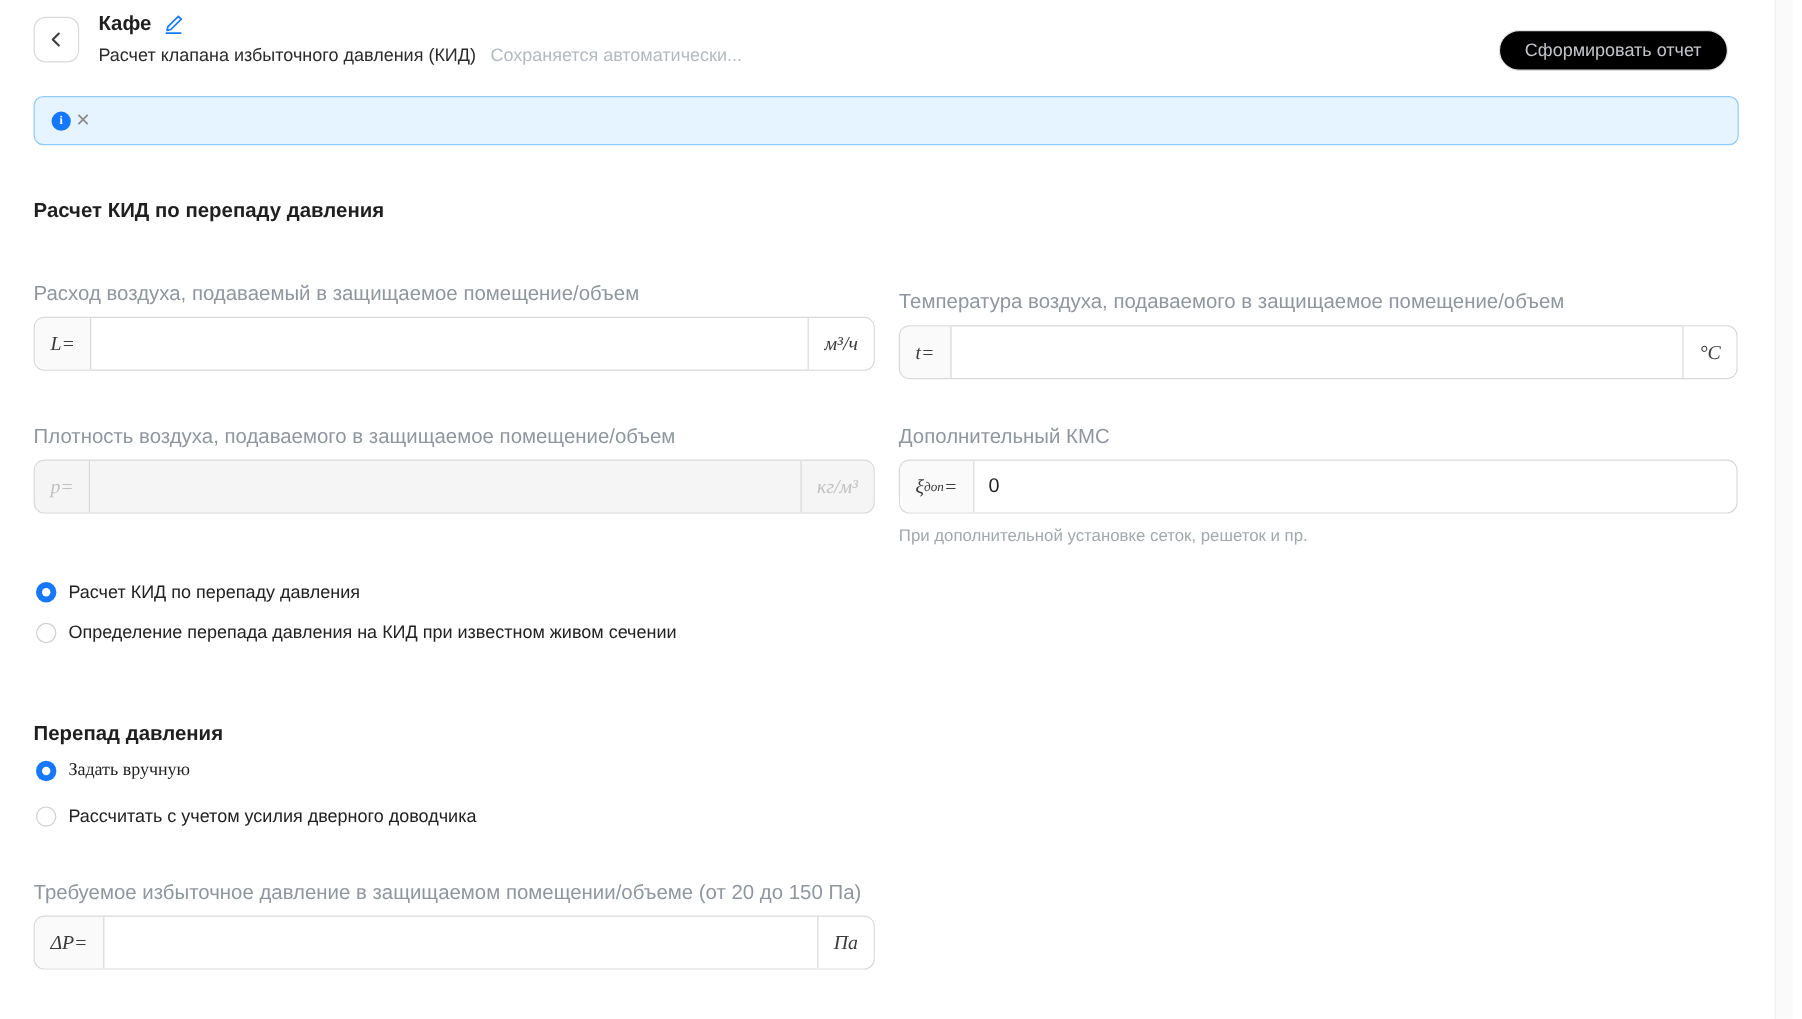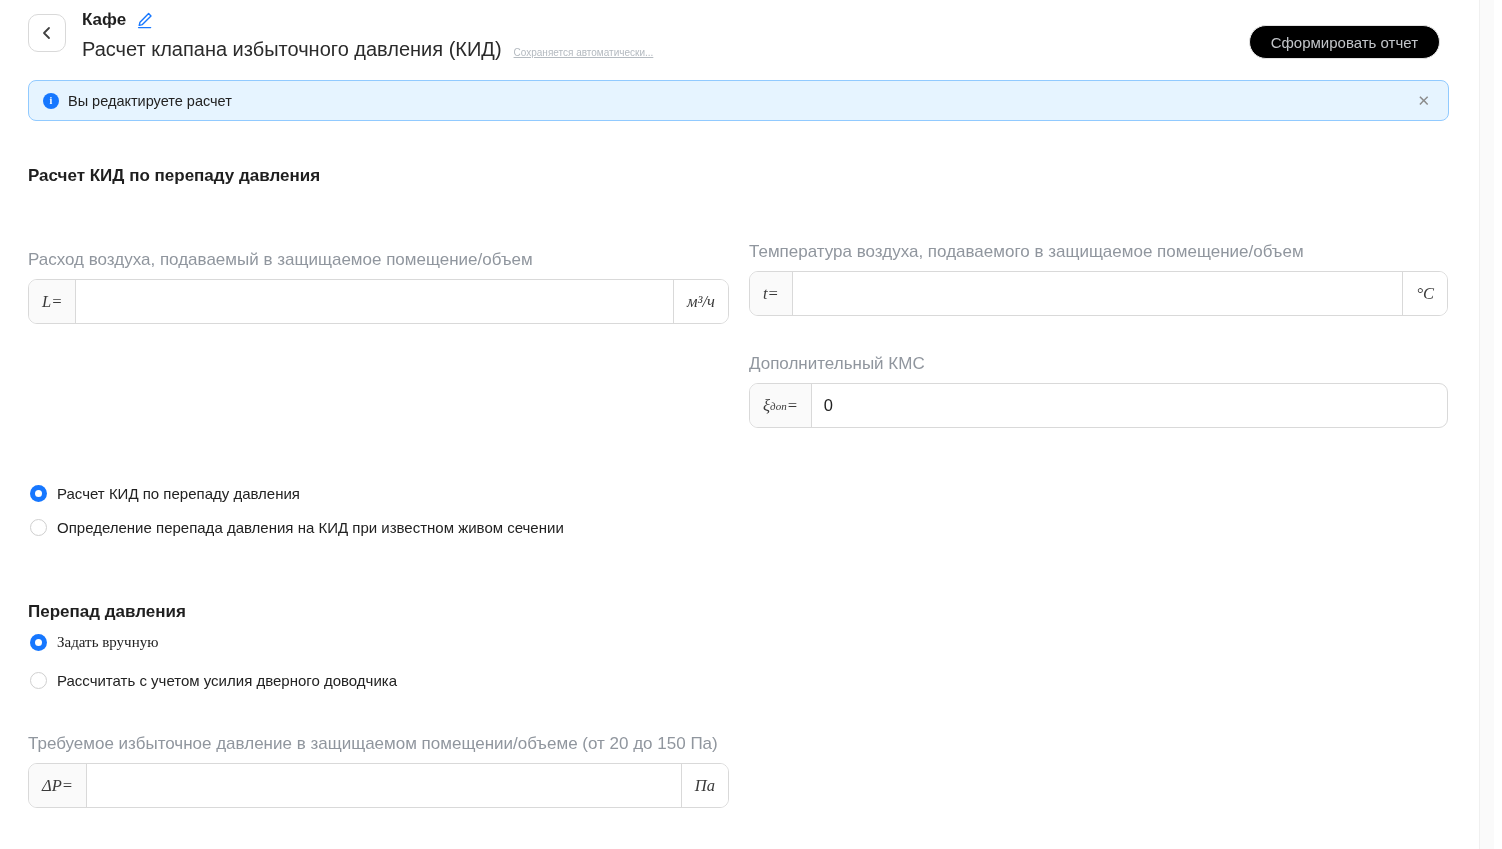--- a/index.html
+++ b/index.html
@@ -15,22 +15,22 @@
     background:#fafafa; border-left:1px solid #f0f0f0; }
 
   
   .back-btn { position:absolute; left:28px; top:14px; width:38px; height:38px;
     background:#fff; border:1px solid #d9d9d9; border-radius:10px; cursor:pointer;
     display:flex; align-items:center; justify-content:center; }
   .title-row { position:absolute; left:82px; top:10px; display:flex; align-items:center; gap:10px; }
   .page-title { font-size:17px; font-weight:bold; color:#1f1f1f; }
   .edit-btn { background:none; border:none; cursor:pointer; display:flex; align-items:center; padding:0; }
   .subtitle-row { position:absolute; left:82px; top:38px; display:flex; align-items:baseline; gap:12px; }
-  .subtitle { font-size:20px; color:#2b2b2b; }
-  .autosave { font-size:10px; color:#b4bac0;text-decoration:underline; }
+  .subtitle { font-size:15px; color:#2b2b2b; }
+  .autosave { font-size:15px; color:#b4bac0; }
   .report-btn { position:absolute; top:25px; right:54px; height:34px; padding:0 21px;
     background:#000000; border:1px solid #e4e4e4; border-radius:17px;
     font-size:15px; color:#c2c5c9; font-family:inherit; }
 
   
   .banner { position:absolute; left:28px; top:80px; width:1421px; height:41px;
     background:#e6f4ff; border:1px solid #91caff; border-radius:8px;
     display:flex; align-items:center; padding:0 14px; }
   .info-icon { width:16px; height:16px; border-radius:50%; background:#1677ff; color:#fff;
     font-size:10px; font-weight:bold; font-family:"Liberation Serif",serif;
@@ -38,21 +38,21 @@
   .banner-text { font-size:14.5px; color:#222; margin-left:9px; flex:1; }
   .banner-close { background:none; border:none; cursor:pointer; color:#8c8c8c;
     font-size:15px; line-height:1; padding:4px; }
 
   .section-heading { position:absolute; font-size:17px; font-weight:bold; color:#1f1f1f; }
   .h-calc { left:28px; top:166px; }
   .h-pressure { left:28px; top:602px; }
 
   
   .field { position:absolute; }
-  .f-flow    { left:28px;  top:247px; width:701px; }
+  .f-flow    { left:28px;  top:232px; width:701px; }
   .f-temp    { left:749px; top:239px; width:699px; }
   .f-density { left:28px;  top:351px; width:701px; }
   .f-kms     { left:749px; top:351px; width:699px; }
   .f-dp      { left:28px;  top:731px; width:701px; }
   .field-label { display:block; font-size:17px; color:#90969e; line-height:26px; margin-bottom:6px; }
   .input-group { display:flex; height:45px; border:1px solid #d9d9d9; border-radius:9px;
     background:#fff; overflow:hidden; align-items:stretch; }
   .addon { display:flex; align-items:center; padding:0 13px;
     font-family:"Liberation Serif","DejaVu Serif",serif; font-style:italic;
     font-size:16.5px; color:#3a3a3a; white-space:nowrap; }
@@ -111,21 +111,20 @@
 
   <div class="subtitle-row">
     <span class="subtitle">Расчет клапана избыточного давления (КИД)</span>
     <span class="autosave">Сохраняется автоматически...</span>
   </div>
 
   <button class="report-btn" disabled="">Сформировать отчет</button>
 
   <div class="banner">
     <span class="info-icon">i</span>
-    <span class="banner-text">Вы редактируете расчет</span>
     <button class="banner-close">✕</button>
   </div>
 
   <h2 class="section-heading h-calc">Расчет КИД по перепаду давления</h2>
 
   <div class="field f-flow">
     <label class="field-label">Расход воздуха, подаваемый в защищаемое помещение/объем</label>
     <div class="input-group">
       <span class="addon prefix">L=</span>
       <input type="text" value="" style="">
@@ -135,31 +134,40 @@
 
   <div class="field f-temp">
     <label class="field-label">Температура воздуха, подаваемого в защищаемое помещение/объем</label>
     <div class="input-group">
       <span class="addon prefix">t=</span>
       <input type="text" value="" style="">
       <span class="addon suffix">°C</span>
     </div>
   </div>
 
+  <div class="field f-density">
+    <label class="field-label">Плотность воздуха, подаваемого в защищаемое помещение/объем</label>
+    <div class="input-group disabled">
+      <span class="addon prefix">p=</span>
+      <input type="text" disabled="" value="" style="">
+      <span class="addon suffix">кг/м³</span>
+    </div>
+  </div>
 
   <div class="field f-kms">
     <label class="field-label">Дополнительный КМС</label>
     <div class="input-group">
       <span class="addon prefix">
           <span>ξ</span>
           <sub>доп</sub>
           <span>=</span>
         </span>
       <input type="text" value="0" style="">
     </div>
+    <span class="field-hint">При дополнительной установке сеток, решеток и пр.</span>
   </div>
 
   <div class="radio-row r-m1">
     <span class="radio-circle selected"></span>
     <span class="radio-label">Расчет КИД по перепаду давления</span>
   </div>
   <div class="radio-row r-m2">
     <span class="radio-circle"></span>
     <span class="radio-label">Определение перепада давления на КИД при известном живом сечении</span>
   </div>

